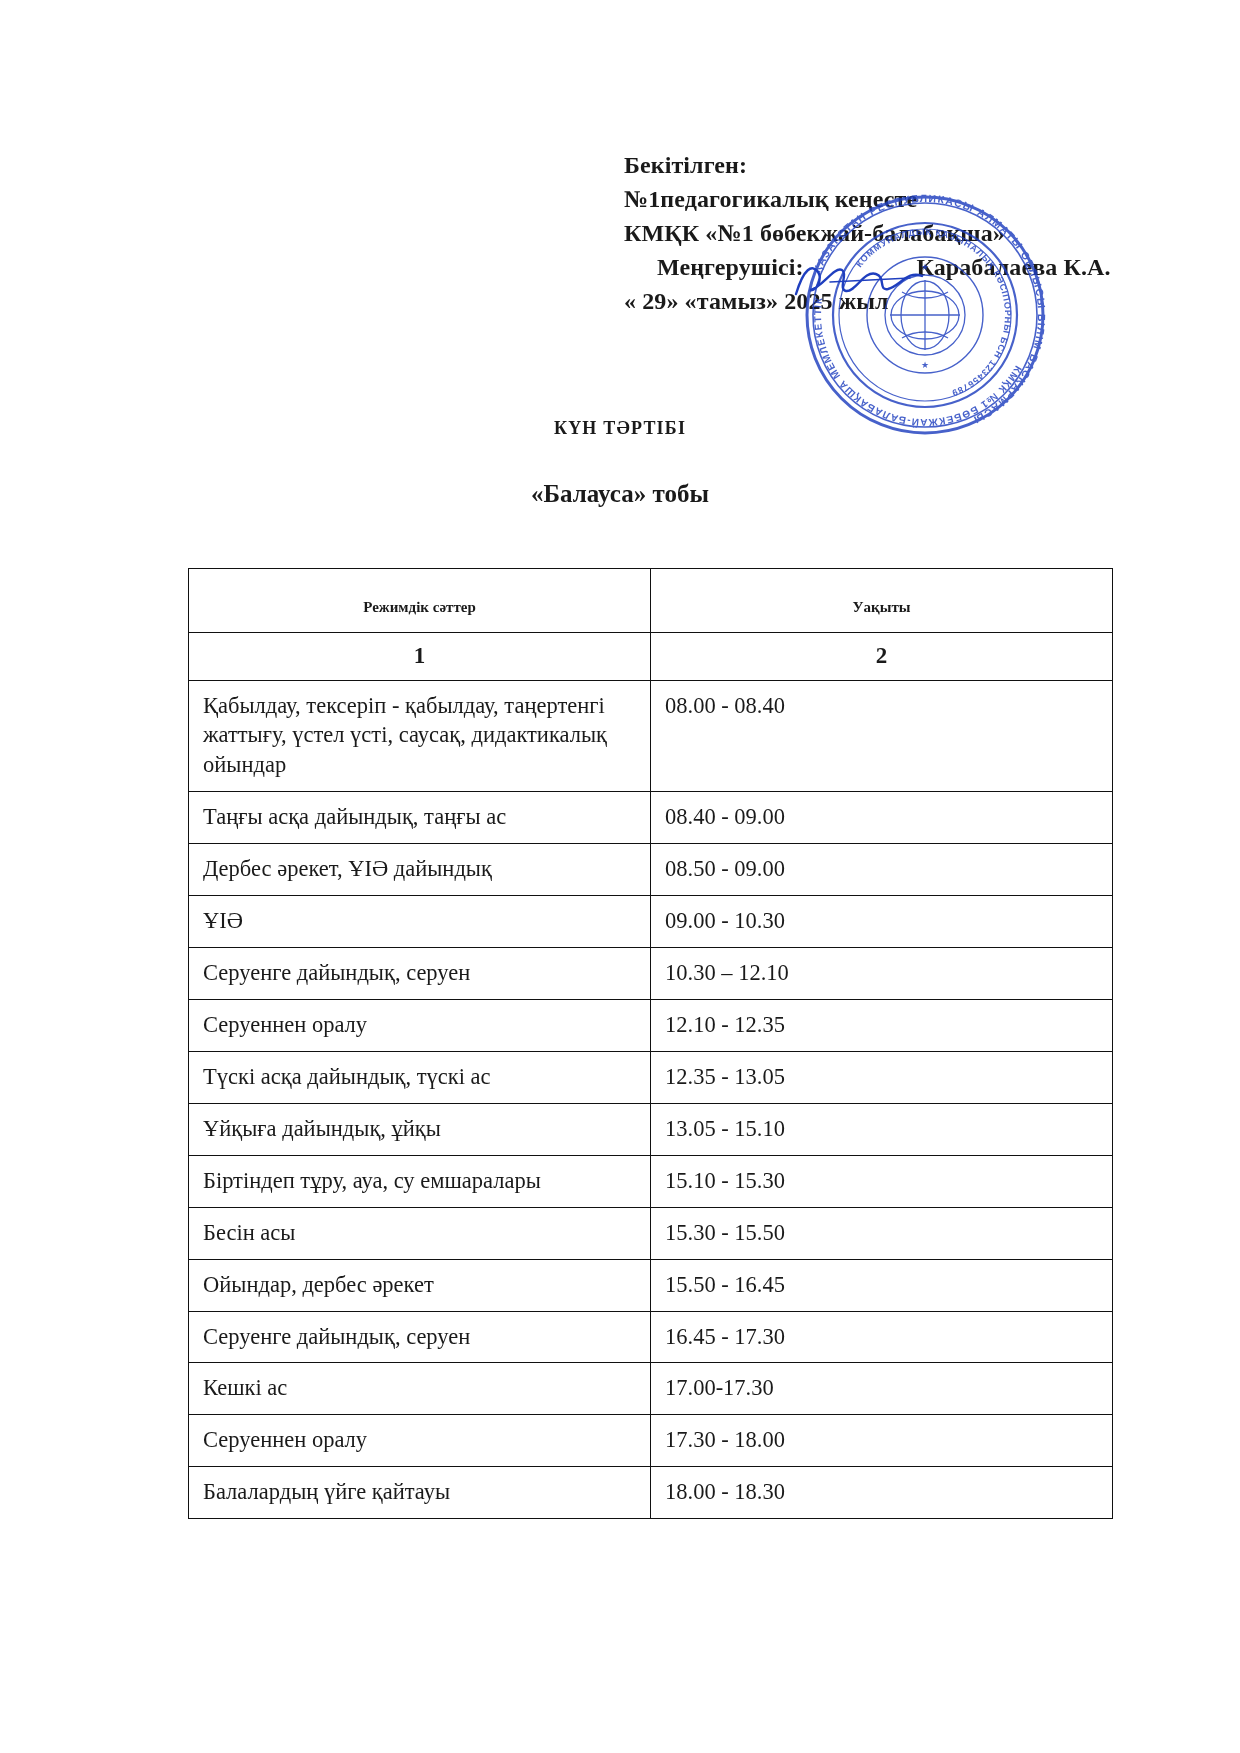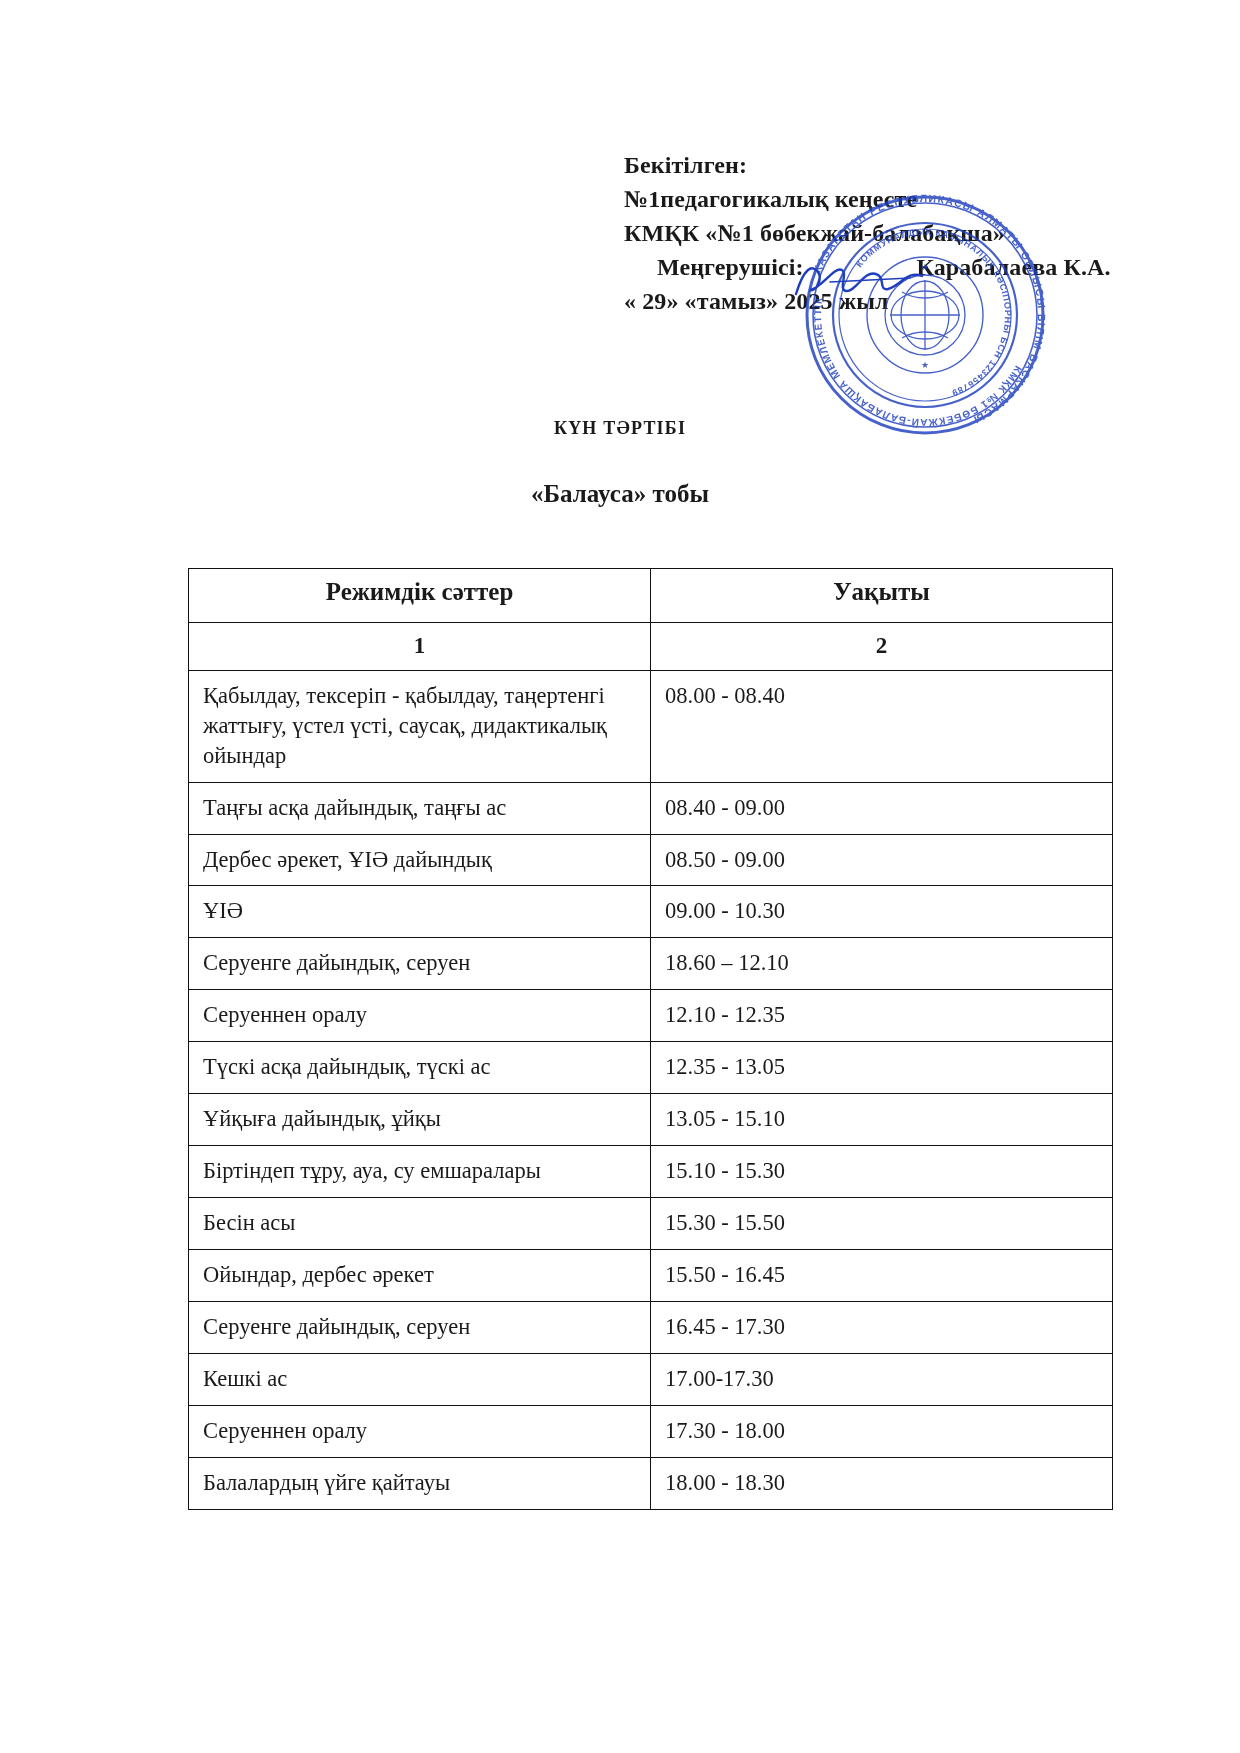--- a/index.html
+++ b/index.html
@@ -103,22 +103,22 @@
   table.schedule td, table.schedule th {
     border: 1.6px solid #111;
     padding: 10px 14px 11px 14px;
     font-size: 22.5px;
     vertical-align: top;
     line-height: 1.33;
   }
   table.schedule th {
     font-weight: bold;
     text-align: center;
-    font-size: 25px;
-    padding-top: 6px;
+    font-size: 15px;
+    padding-top: 29px;
     padding-bottom: 14px;
   }
   table.schedule td.col-time {
     width: 222px;
   }
   table.schedule tr.num-row td {
     text-align: center;
     font-weight: bold;
     font-size: 23px;
     padding-top: 8px;
@@ -214,21 +214,21 @@
         <tr>
           <td class="col-moment">Дербес әрекет, ҰІӘ дайындық</td>
           <td class="col-time">08.50 - 09.00</td>
         </tr>
         <tr>
           <td class="col-moment">ҰІӘ</td>
           <td class="col-time">09.00 - 10.30</td>
         </tr>
         <tr>
           <td class="col-moment">Серуенге дайындық, серуен</td>
-          <td class="col-time">18.60 – 12.10</td>
+          <td class="col-time">10.30 – 12.10</td>
         </tr>
         <tr>
           <td class="col-moment">Серуеннен оралу</td>
           <td class="col-time">12.10 - 12.35</td>
         </tr>
         <tr>
           <td class="col-moment">Түскі асқа дайындық, түскі ас</td>
           <td class="col-time">12.35 - 13.05</td>
         </tr>
         <tr>

